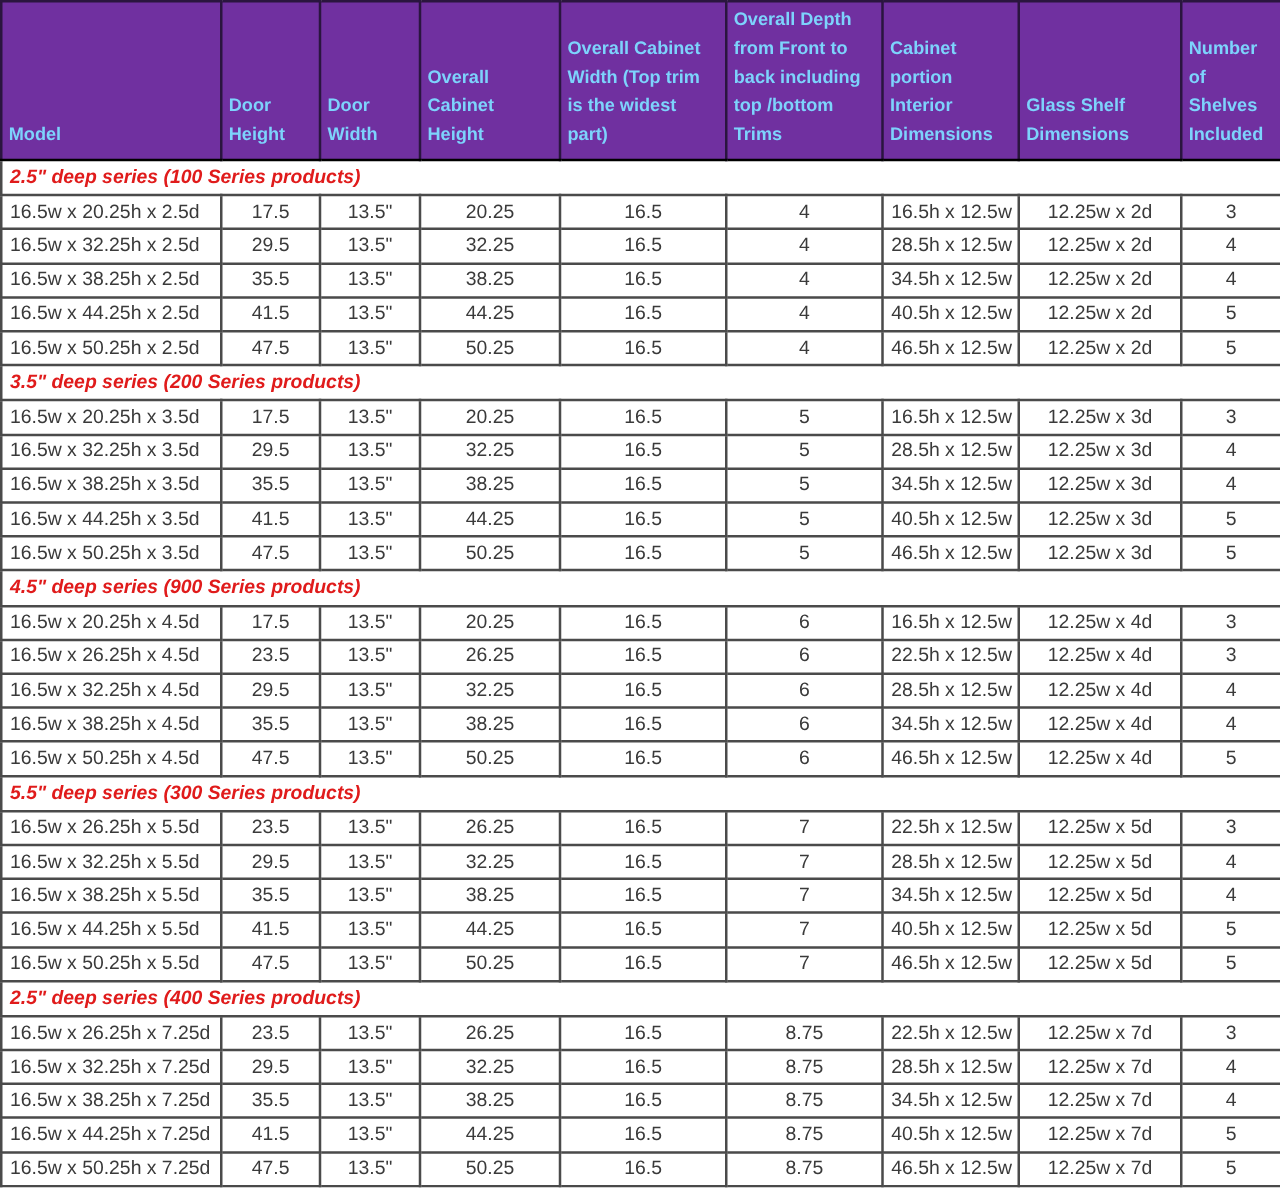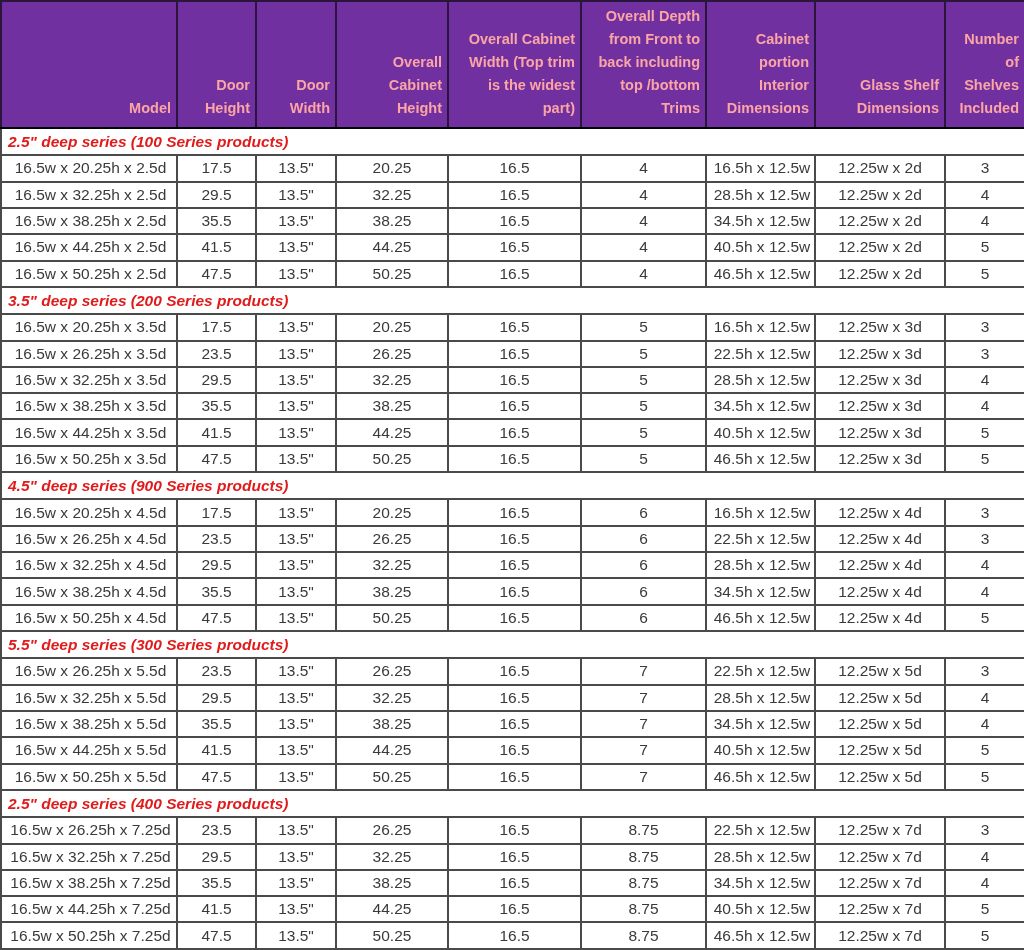--- a/index.html
+++ b/index.html
@@ -16,43 +16,43 @@
     width: 1024px;
     height: 950px;
     font-family: "Liberation Sans", sans-serif;
     border: 2px solid #000000;
   }
   thead tr { height: 121px; }
   tbody tr { height: 23.6px; }
   tbody tr.section-row { height: 24.5px; }
   th.col-header {
     background: #7030a0;
-    color: #fca5a5;
+    color: #7dd3fc;
     font-weight: bold;
     font-size: 14.5px;
     line-height: 23px;
-    text-align: right;
+    text-align: left;
     vertical-align: bottom;
     padding: 3px 5px 7px 5px;
     border: 2px solid #2a153f;
     border-bottom: 2px solid #000000;
     margin-top: 12px;
   }
   td.data-cell {
     font-size: 15.5px;
     color: #3a3a3a;
     text-align: center;
     vertical-align: middle;
     border: 2px solid #4a4a4a;
     padding: 0 3px;
     white-space: nowrap;
     overflow: hidden;
   }
   td.data-cell.align-left {
-    text-align: center;
+    text-align: left;
     padding-left: 6px;
   }
   td.section-cell {
     font-size: 15.5px;
     font-weight: bold;
     font-style: italic;
     text-align: left;
     vertical-align: middle;
     padding: 0 0 0 6px;
     border: 2px solid #4a4a4a;
@@ -155,31 +155,20 @@
         <td class="data-cell">17.5</td>
         <td class="data-cell">13.5"</td>
         <td class="data-cell">20.25</td>
         <td class="data-cell">16.5</td>
         <td class="data-cell">5</td>
         <td class="data-cell align-left">16.5h x 12.5w</td>
         <td class="data-cell">12.25w x 3d</td>
         <td class="data-cell">3</td>
       </tr>
       <tr>
-        <td class="data-cell align-left">16.5w x 26.25h x 3.5d</td>
-        <td class="data-cell">23.5</td>
-        <td class="data-cell">13.5"</td>
-        <td class="data-cell">26.25</td>
-        <td class="data-cell">16.5</td>
-        <td class="data-cell">5</td>
-        <td class="data-cell align-left">22.5h x 12.5w</td>
-        <td class="data-cell">12.25w x 3d</td>
-        <td class="data-cell">3</td>
-      </tr>
-      <tr>
         <td class="data-cell align-left">16.5w x 32.25h x 3.5d</td>
         <td class="data-cell">29.5</td>
         <td class="data-cell">13.5"</td>
         <td class="data-cell">32.25</td>
         <td class="data-cell">16.5</td>
         <td class="data-cell">5</td>
         <td class="data-cell align-left">28.5h x 12.5w</td>
         <td class="data-cell">12.25w x 3d</td>
         <td class="data-cell">4</td>
       </tr>

